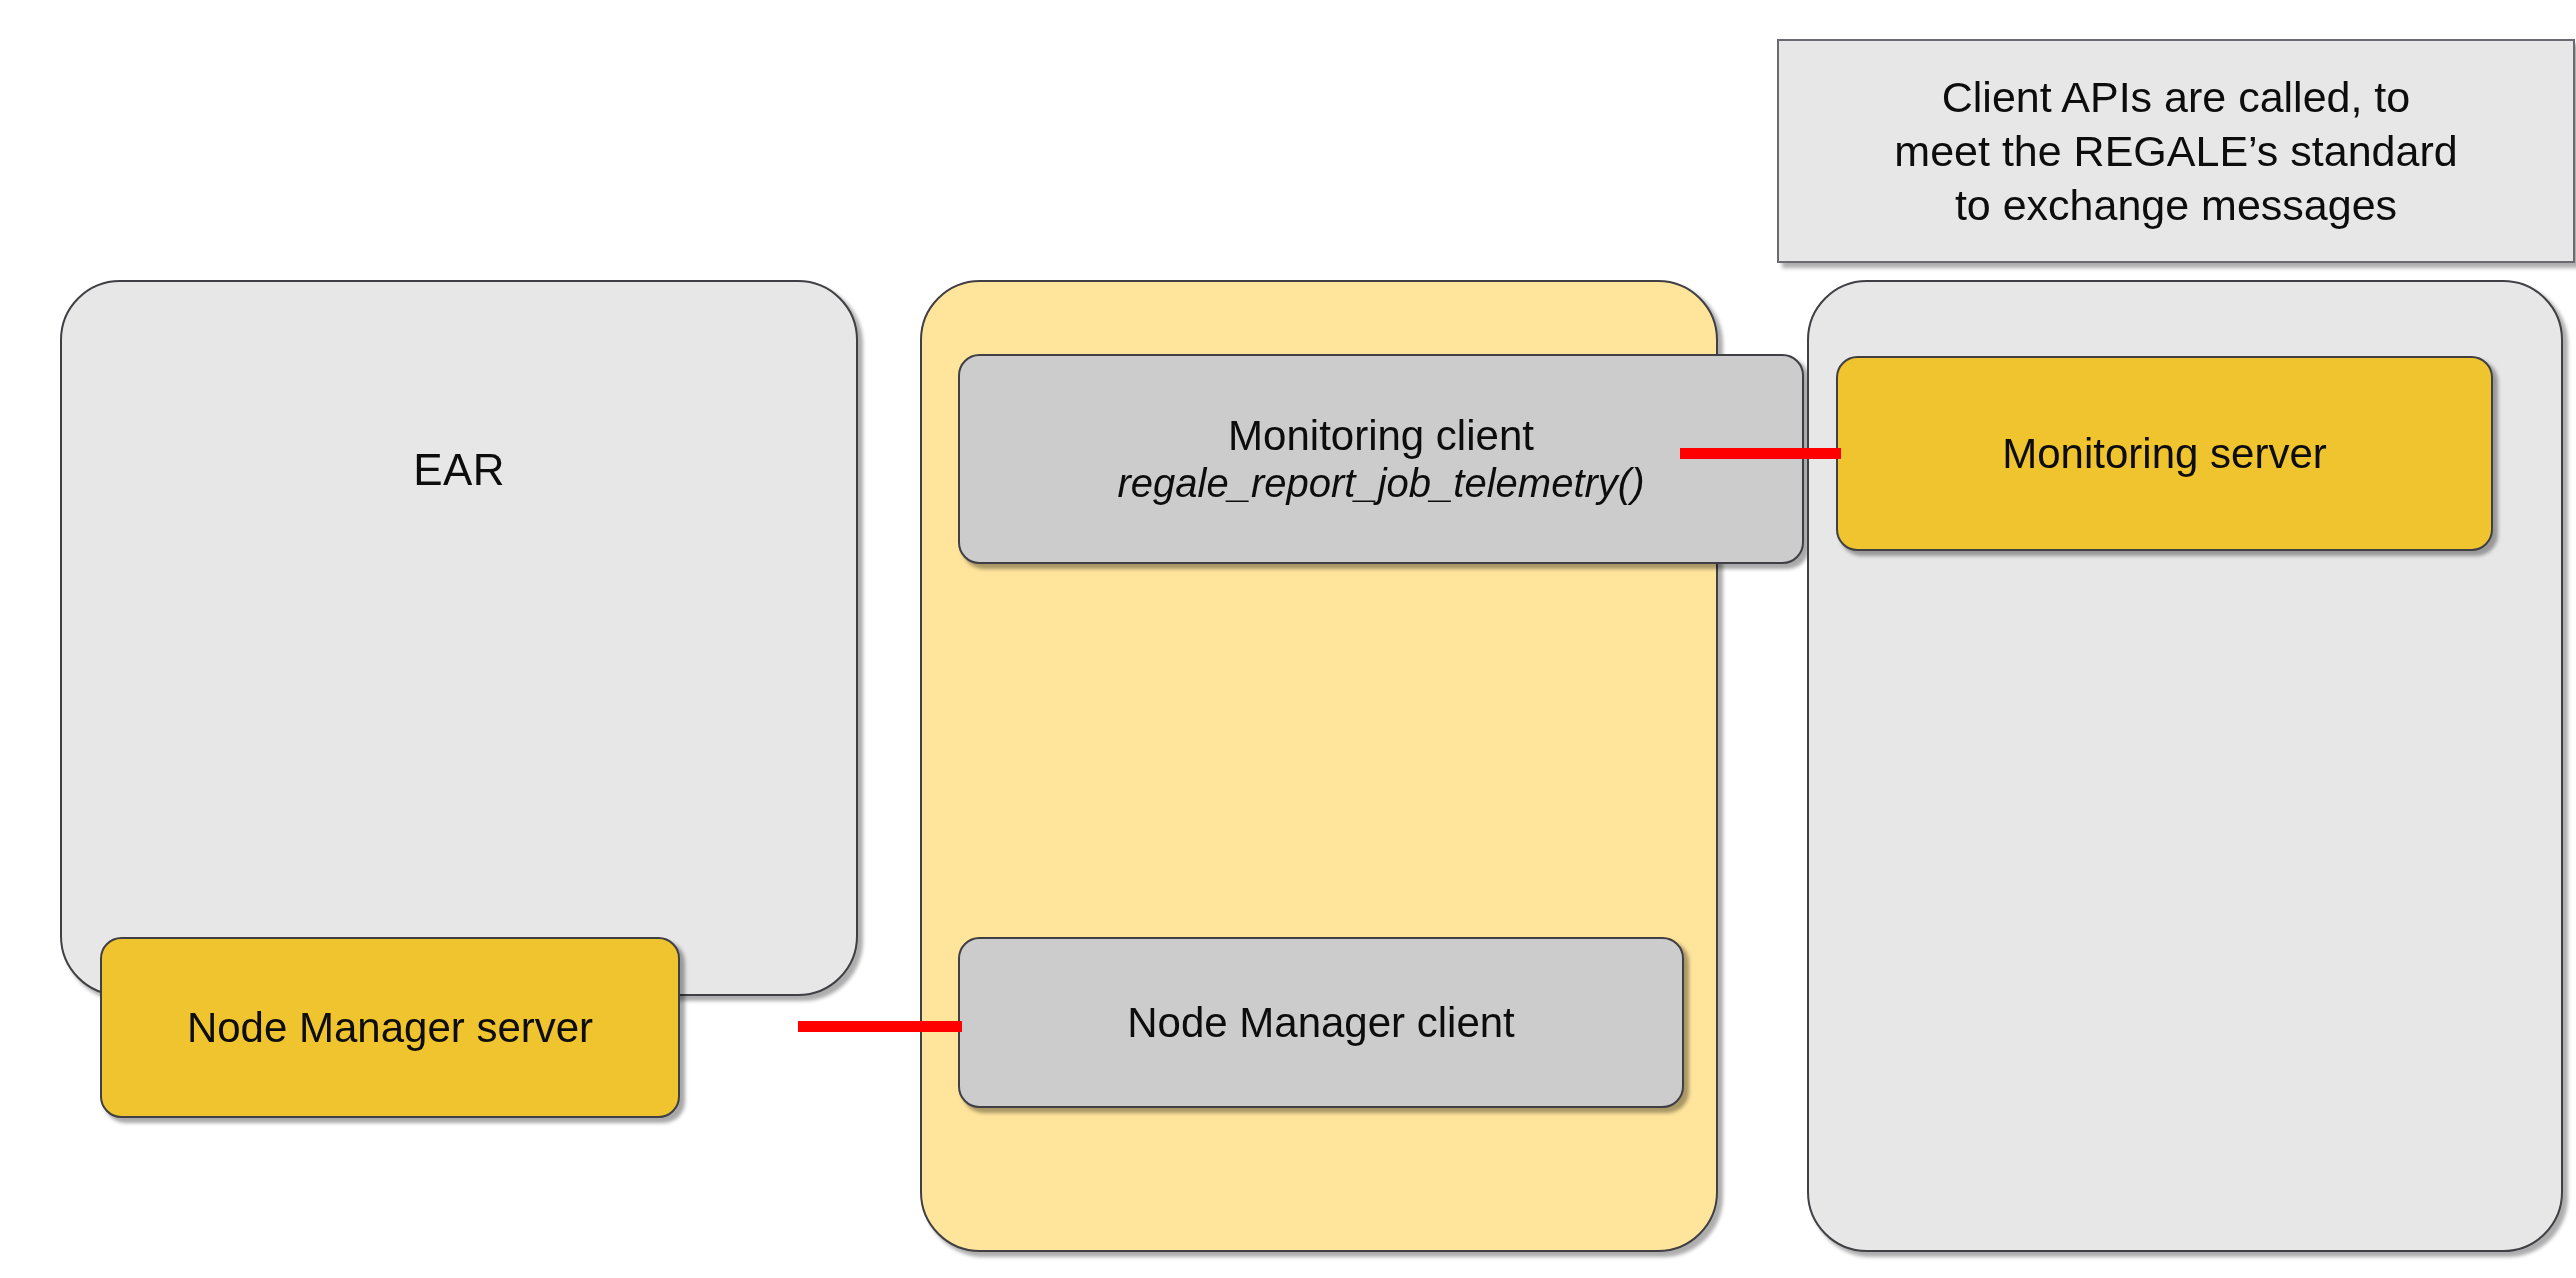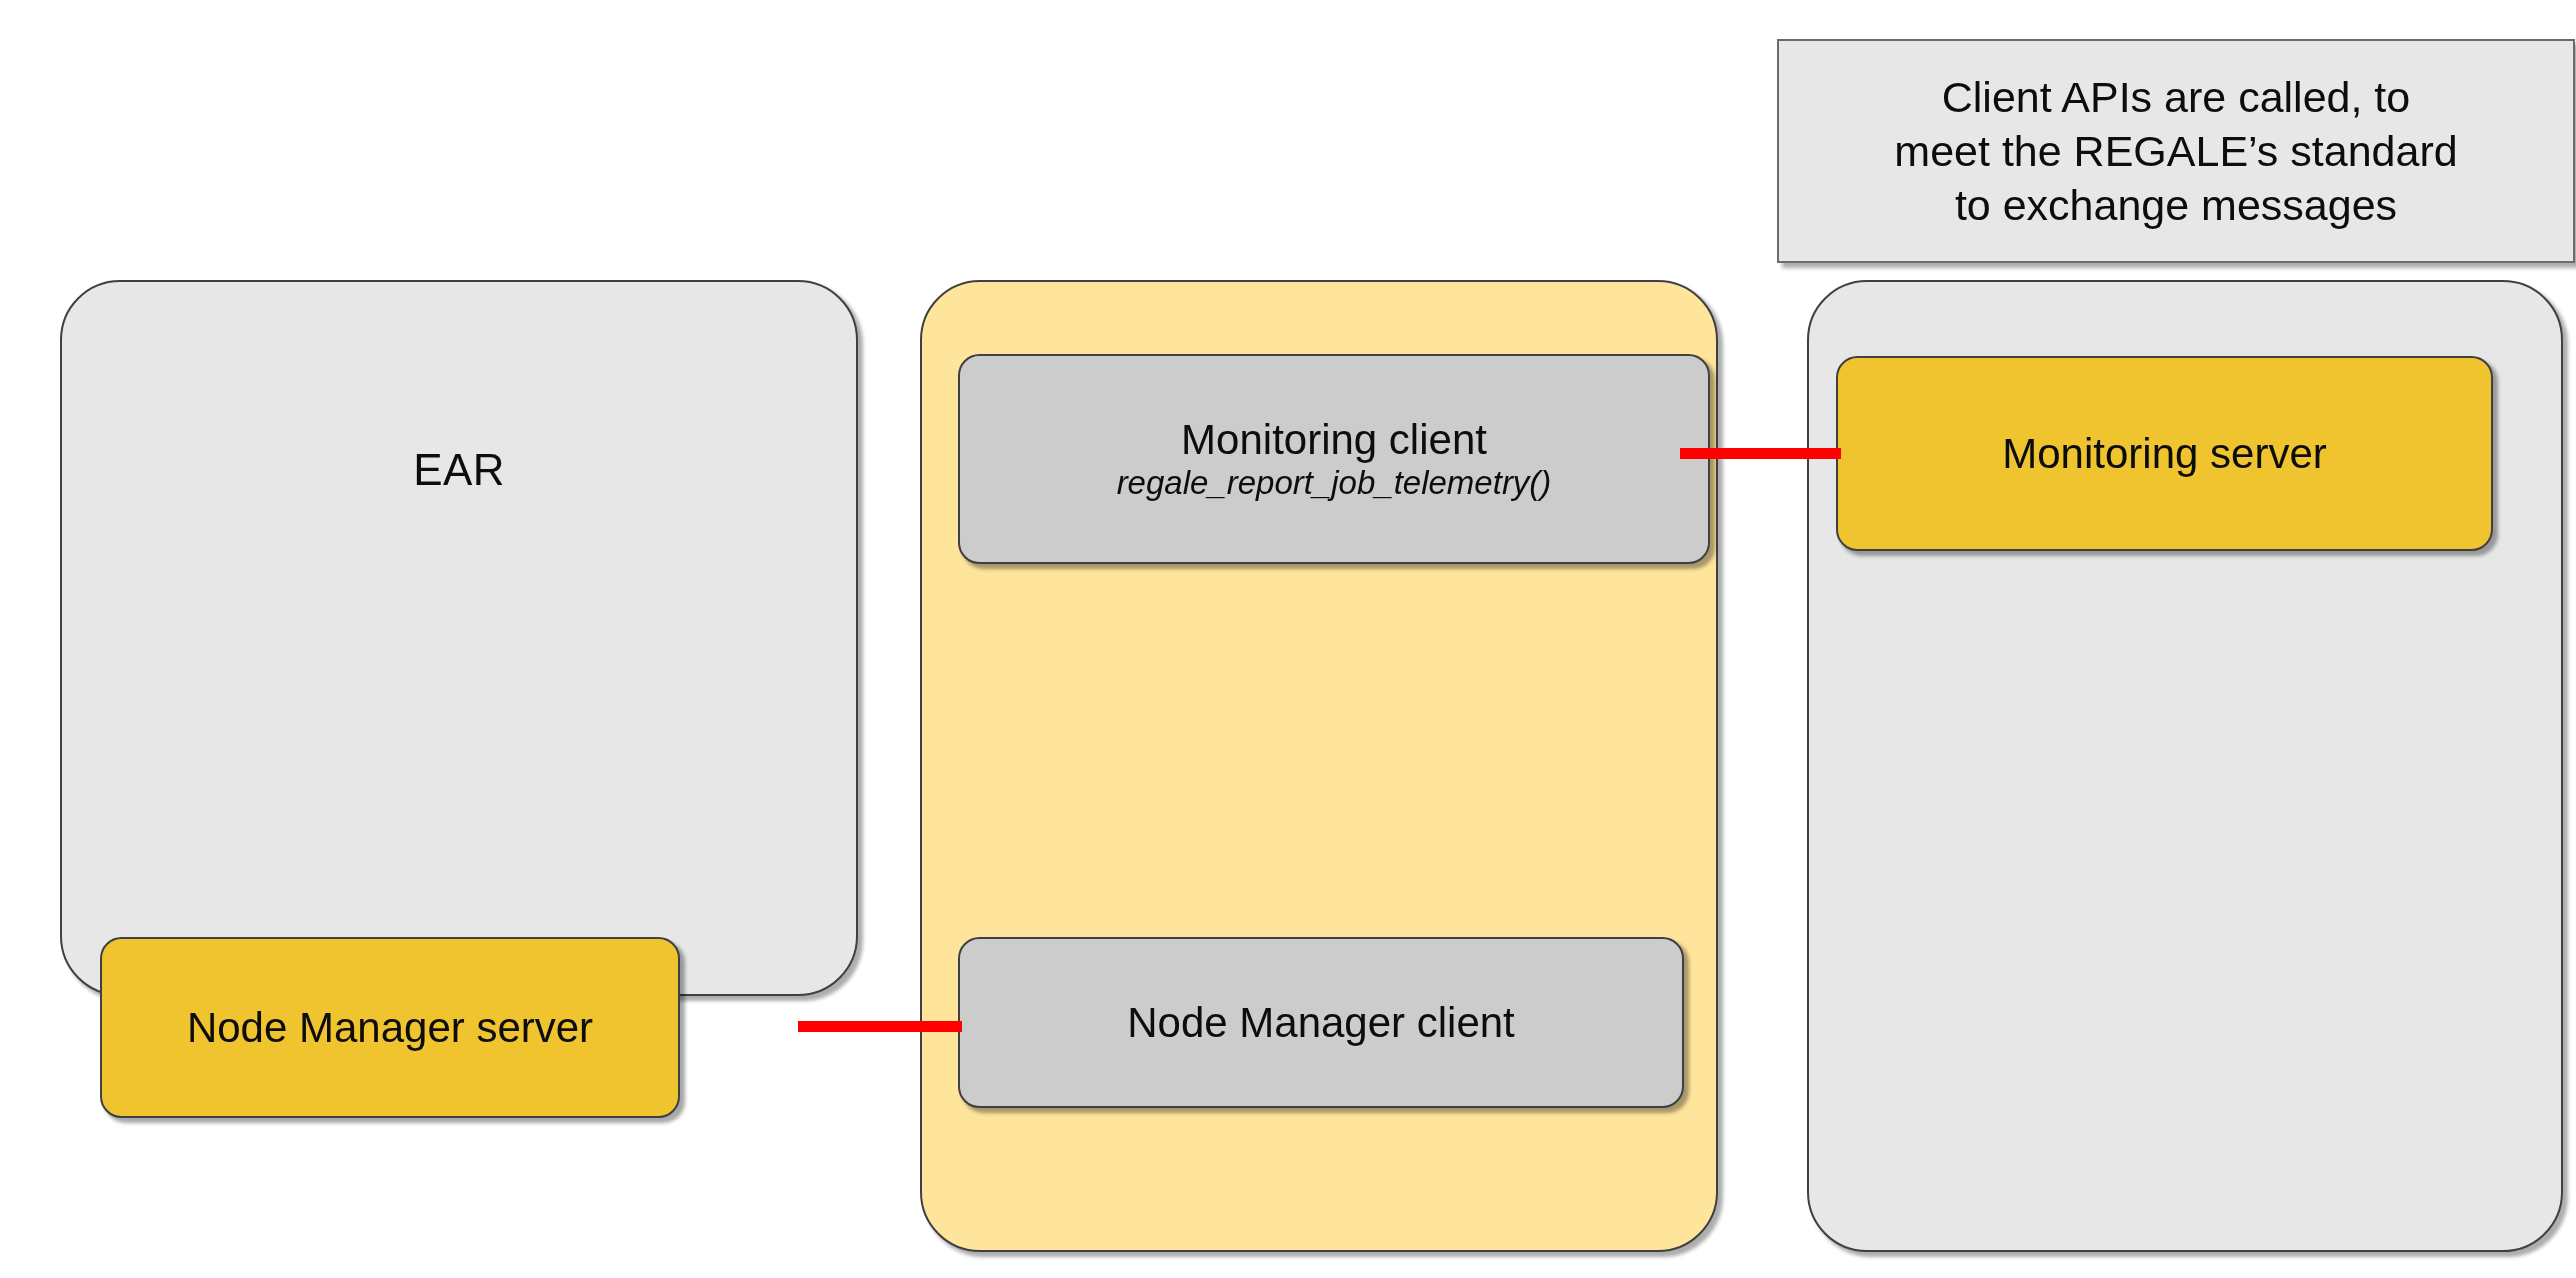--- a/index.html
+++ b/index.html
@@ -57,21 +57,21 @@
   }
   .inner-box.gray { background: #CCCCCC; }
   .inner-box.gold { background: #EFC42E; }
 
   .box-title {
     font-size: 42px;
     color: #0d0d0d;
     white-space: nowrap;
   }
   .box-api {
-    font-size: 33px;
+    font-size: 40px;
     font-style: italic;
     color: #0d0d0d;
     white-space: nowrap;
   }
 
   
   .callout {
     position: absolute;
     box-sizing: border-box;
     background: #E7E7E7;
@@ -114,21 +114,21 @@
   </div>
 
   <div class="inner-box gold" style="left:76px; top:937px; width:580px; height:181px;">
     <div class="box-title">Node Manager server</div>
   </div>
 
   <div class="container yellow" style="left:896px; top:280px; width:798px; height:972px;">
     <div class="container-label" style="top:163px;">COUNTDOWN</div>
   </div>
 
-  <div class="inner-box gray" style="left:934px; top:354px; width:752px; height:210px;">
+  <div class="inner-box gray" style="left:934px; top:354px; width:846px; height:210px;">
     <div class="box-title">Monitoring client</div>
     <div class="box-api">regale_report_job_telemetry()</div>
   </div>
 
   <div class="inner-box gray" style="left:934px; top:937px; width:726px; height:171px;">
     <div class="box-title">Node Manager client</div>
   </div>
 
   <div class="container gray" style="left:1783px; top:280px; width:756px; height:972px;">
     <div class="container-label" style="top:163px;">BRIDGE + EXAMON</div>

